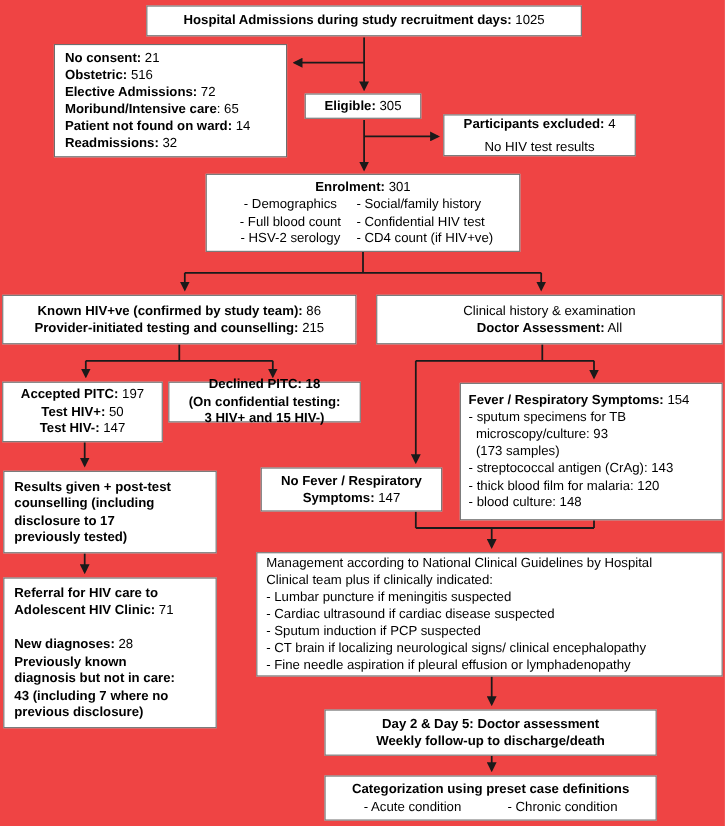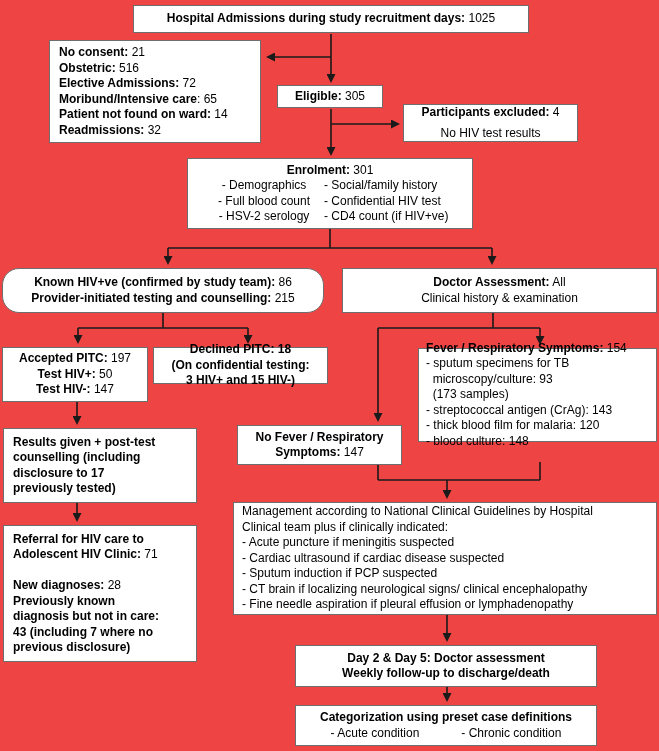--- a/index.html
+++ b/index.html
@@ -27,25 +27,25 @@
 
   [data-box="hospital"]{left:133px;top:5px;width:396px;height:28px;}
   [data-box="exclusions"]{left:49px;top:40px;width:212px;height:103px;padding-left:9px;}
   [data-box="eligible"]{left:277px;top:85px;width:106px;height:23px;}
   [data-box="excluded"]{left:403px;top:104px;width:175px;height:38px;justify-content:space-between;}
   [data-box="enrolment"]{left:187px;top:158px;width:286px;height:71px;}
   [data-box="enrolment"] .line{text-align:left;padding-left:16px;}
   [data-box="enrolment"] .line:first-child{text-align:center;padding-left:0;}
   .cl{display:inline-block;width:120px;text-align:center;}
   .cr{display:inline-block;text-align:left;}
-  [data-box="known"]{left:2px;top:268px;width:322px;height:45px;border-radius:17px;}
+  [data-box="known"]{left:2px;top:268px;width:322px;height:45px;}
   [data-box="doctor"]{left:342px;top:268px;width:315px;height:45px;}
   [data-box="accepted"]{left:2px;top:347px;width:146px;height:55px;}
   [data-box="declined"]{left:153px;top:347px;width:175px;height:37px;}
-  [data-box="fever"]{left:418px;top:348px;width:239px;height:94px;padding-left:7px;}
+  [data-box="fever"]{left:418px;top:348px;width:239px;height:125px;padding-left:7px;}
   [data-box="nofever"]{left:237px;top:425px;width:165px;height:40px;}
   [data-box="results"]{left:3px;top:428px;width:194px;height:75px;padding-left:9px;}
   [data-box="referral"]{left:3px;top:525px;width:194px;height:137px;padding-left:9px;}
   [data-box="management"]{left:233px;top:502px;width:424px;height:113px;padding-left:8px;}
   [data-box="day"]{left:295px;top:645px;width:302px;height:42px;}
   [data-box="categorization"]{left:295px;top:705px;width:302px;height:41px;}
   .gapr{display:inline-block;margin-right:42px;}
 </style>
 </head>
 <body>
@@ -103,22 +103,22 @@
       <div class="line"><span class="b">Enrolment:</span><span> 301</span></div>
       <div class="line"><span class="cl">- Demographics</span><span class="cr">- Social/family history</span></div>
       <div class="line"><span class="cl">- Full blood count</span><span class="cr">- Confidential HIV test</span></div>
       <div class="line"><span class="cl">- HSV-2 serology</span><span class="cr">- CD4 count (if HIV+ve)</span></div>
     </div>
   <div class="box c" data-box="known">
       <div class="line"><span class="b">Known HIV+ve (confirmed by study team):</span><span> 86</span></div>
       <div class="line"><span class="b">Provider-initiated testing and counselling:</span><span> 215</span></div>
     </div>
   <div class="box c" data-box="doctor">
+      <div class="line"><span>Clinical history &amp; examination</span></div>
       <div class="line"><span class="b">Doctor Assessment:</span><span> All</span></div>
-      <div class="line"><span>Clinical history &amp; examination</span></div>
     </div>
   <div class="box c" data-box="accepted">
       <div class="line"><span class="b">Accepted PITC:</span><span> 197</span></div>
       <div class="line"><span class="b">Test HIV+:</span><span> 50</span></div>
       <div class="line"><span class="b">Test HIV-:</span><span> 147</span></div>
     </div>
   <div class="box c" data-box="declined">
       <div class="line"><span class="b">Declined PITC: 18</span></div>
       <div class="line"><span class="b">(On confidential testing:</span></div>
       <div class="line"><span class="b">3 HIV+ and 15 HIV-)</span></div>
@@ -148,21 +148,21 @@
       <div class="line"><span>&nbsp;</span></div>
       <div class="line"><span class="b">New diagnoses:</span><span> 28</span></div>
       <div class="line"><span class="b">Previously known</span></div>
       <div class="line"><span class="b">diagnosis but not in care:</span></div>
       <div class="line"><span class="b">43 (including 7 where no</span></div>
       <div class="line"><span class="b">previous disclosure)</span></div>
     </div>
   <div class="box l" data-box="management">
       <div class="line"><span>Management according to National Clinical Guidelines by Hospital</span></div>
       <div class="line"><span>Clinical team plus if clinically indicated:</span></div>
-      <div class="line"><span>- Acute puncture if meningitis suspected</span></div>
+      <div class="line"><span>- Lumbar puncture if meningitis suspected</span></div>
       <div class="line"><span>- Cardiac ultrasound if cardiac disease suspected</span></div>
       <div class="line"><span>- Sputum induction if PCP suspected</span></div>
       <div class="line"><span>- CT brain if localizing neurological signs/ clinical encephalopathy</span></div>
       <div class="line"><span>- Fine needle aspiration if pleural effusion or lymphadenopathy</span></div>
     </div>
   <div class="box c" data-box="day">
       <div class="line"><span class="b">Day 2 &amp; Day 5: Doctor assessment</span></div>
       <div class="line"><span class="b">Weekly follow-up to discharge/death</span></div>
     </div>
   <div class="box c" data-box="categorization">

